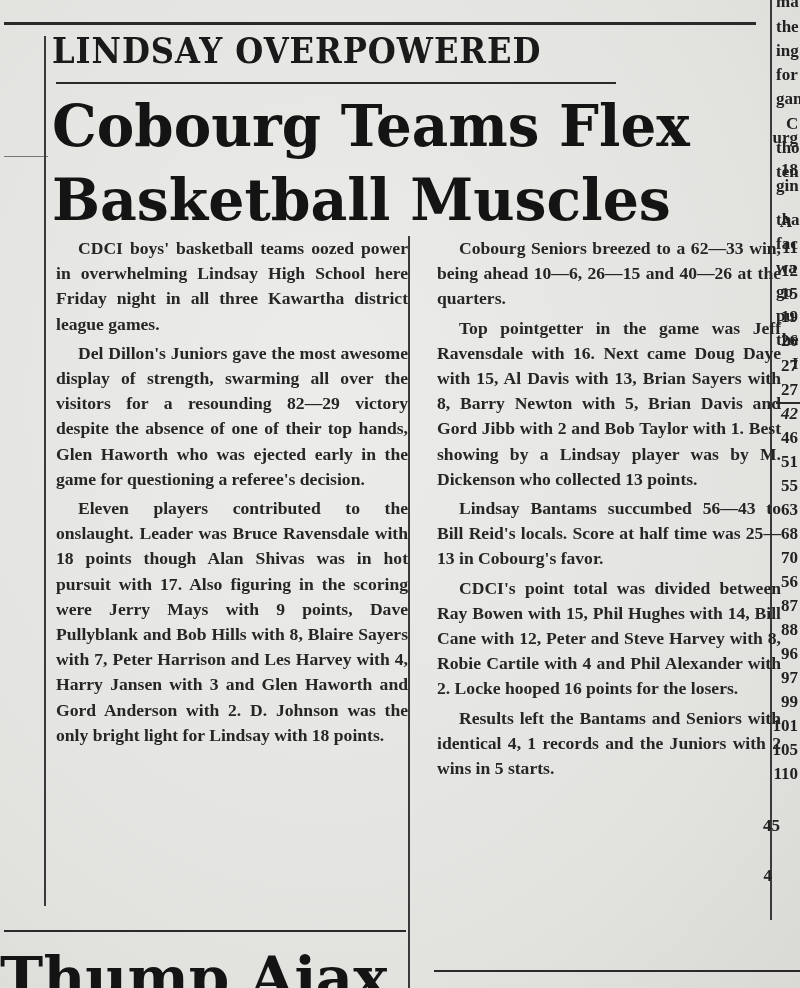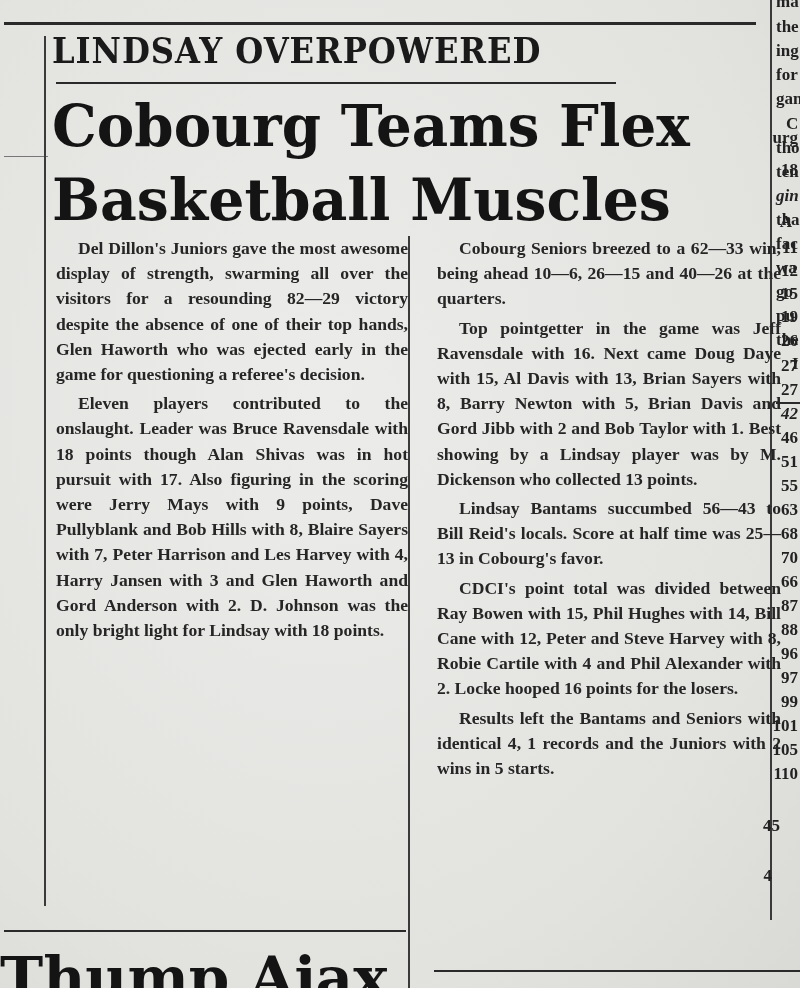--- a/index.html
+++ b/index.html
@@ -69,55 +69,56 @@
   <div class="left-num" style="top:331px;">26</div>
   <div class="left-num" style="top:356px;">27</div>
   <div class="left-num" style="top:380px;">27</div>
   <div class="left-num" style="top:404px;font-style:italic;">42</div>
   <div class="left-num" style="top:428px;">46</div>
   <div class="left-num" style="top:452px;">51</div>
   <div class="left-num" style="top:476px;">55</div>
   <div class="left-num" style="top:500px;">63</div>
   <div class="left-num" style="top:524px;">68</div>
   <div class="left-num" style="top:548px;">70</div>
-  <div class="left-num" style="top:572px;">66</div>
+  <div class="left-num" style="top:572px;">56</div>
   <div class="left-num" style="top:596px;">87</div>
   <div class="left-num" style="top:620px;">88</div>
   <div class="left-num" style="top:644px;text-align:right;">96</div>
   <div class="left-num" style="top:668px;">97</div>
   <div class="left-num" style="top:692px;">99</div>
   <div class="left-num" style="top:716px;">101</div>
   <div class="left-num" style="top:740px;">105</div>
   <div class="left-num" style="top:764px;">110</div>
   <div class="left-num" style="top:816px; right:20px;">45</div>
   <div class="left-num" style="top:866px; right:28px;">4</div>
 
   <div class="right-frag" style="left:776px; top:-8px;">ma</div>
   <div class="right-frag" style="left:776px; top:17px;">the</div>
   <div class="right-frag" style="left:776px; top:41px;text-align:right;">ing</div>
   <div class="right-frag" style="left:776px; top:65px;">for</div>
   <div class="right-frag" style="left:776px; top:89px;">gan</div>
   <div class="right-frag" style="left:786px; top:114px;">C</div>
   <div class="right-frag" style="left:776px; top:138px;">tho</div>
   <div class="right-frag" style="left:776px; top:162px;">ten</div>
-  <div class="right-frag" style="left:776px; top:186px;font-style:italic;">gin</div>
+  <div class="right-frag" style="left:776px; top:176px;">gin</div>
   <div class="right-frag" style="left:776px; top:210px;">tha</div>
   <div class="right-frag" style="left:776px; top:234px;">fac</div>
   <div class="right-frag" style="left:776px; top:258px;">wa</div>
   <div class="right-frag" style="left:776px; top:282px;">go</div>
   <div class="right-frag" style="left:776px; top:306px;">pu</div>
   <div class="right-frag" style="left:776px; top:330px;">the</div>
   <div class="right-frag" style="left:792px; top:354px;">I</div>
   <div class="rule" style="left:776px; top:402px; width:24px; height:2px;"></div>
 
   <div class="kicker">LINDSAY OVERPOWERED</div>
   <div class="headline l1">Cobourg Teams Flex</div>
   <div class="headline l2">Basketball Muscles</div>
 
   <div class="col col1">
+    <p>CDCI boys' basketball teams oozed power in overwhelming Lindsay High School here Friday night in all three Kawartha district league games.</p>
     <p>Del Dillon's Juniors gave the most awesome display of strength, swarming all over the visitors for a resounding 82—29 victory despite the absence of one of their top hands, Glen Haworth who was ejected early in the game for questioning a referee's decision.</p>
     <p>Eleven players contributed to the onslaught. Leader was Bruce Ravensdale with 18 points though Alan Shivas was in hot pursuit with 17. Also figuring in the scoring were Jerry Mays with 9 points, Dave Pullyblank and Bob Hills with 8, Blaire Sayers with 7, Peter Harrison and Les Harvey with 4, Harry Jansen with 3 and Glen Haworth and Gord Anderson with 2. D. Johnson was the only bright light for Lindsay with 18 points.</p>
   </div>
   <div class="col col2">
     <p>Cobourg Seniors breezed to a 62—33 win, being ahead 10—6, 26—15 and 40—26 at the quarters.</p>
     <p>Top pointgetter in the game was Jeff Ravensdale with 16. Next came Doug Daye with 15, Al Davis with 13, Brian Sayers with 8, Barry Newton with 5, Brian Davis and Gord Jibb with 2 and Bob Taylor with 1. Best showing by a Lindsay player was by M. Dickenson who collected 13 points.</p>
     <p>Lindsay Bantams succumbed 56—43 to Bill Reid's locals. Score at half time was 25—13 in Cobourg's favor.</p>
     <p>CDCI's point total was divided between Ray Bowen with 15, Phil Hughes with 14, Bill Cane with 12, Peter and Steve Harvey with 8, Robie Cartile with 4 and Phil Alexander with 2. Locke hooped 16 points for the losers.</p>
     <p>Results left the Bantams and Seniors with identical 4, 1 records and the Juniors with 2 wins in 5 starts.</p>
   </div>

